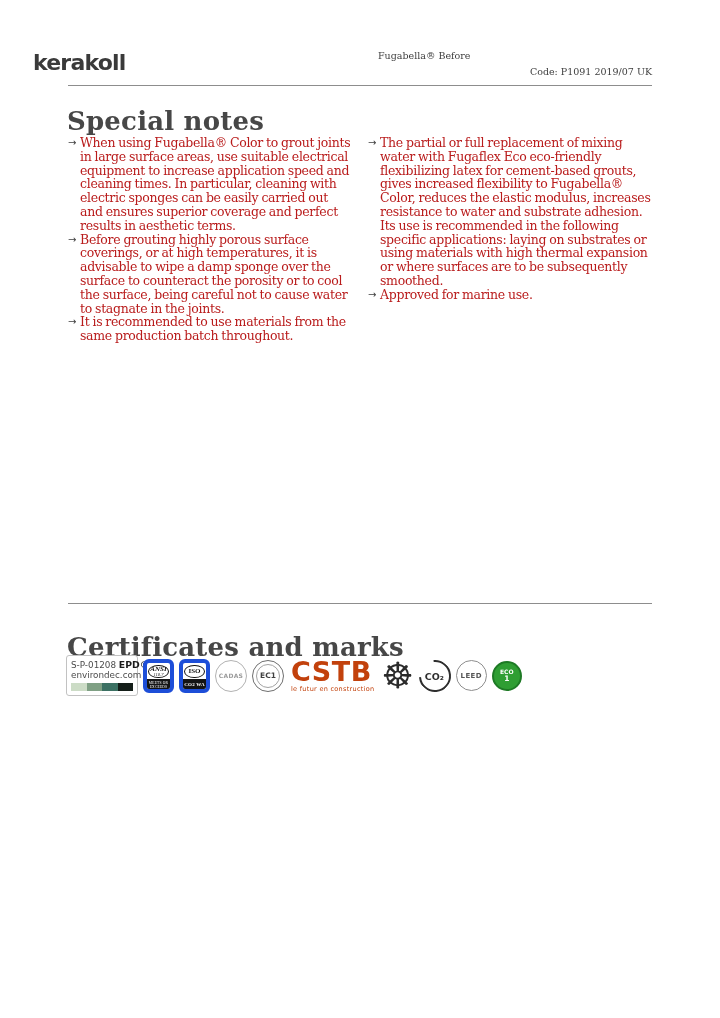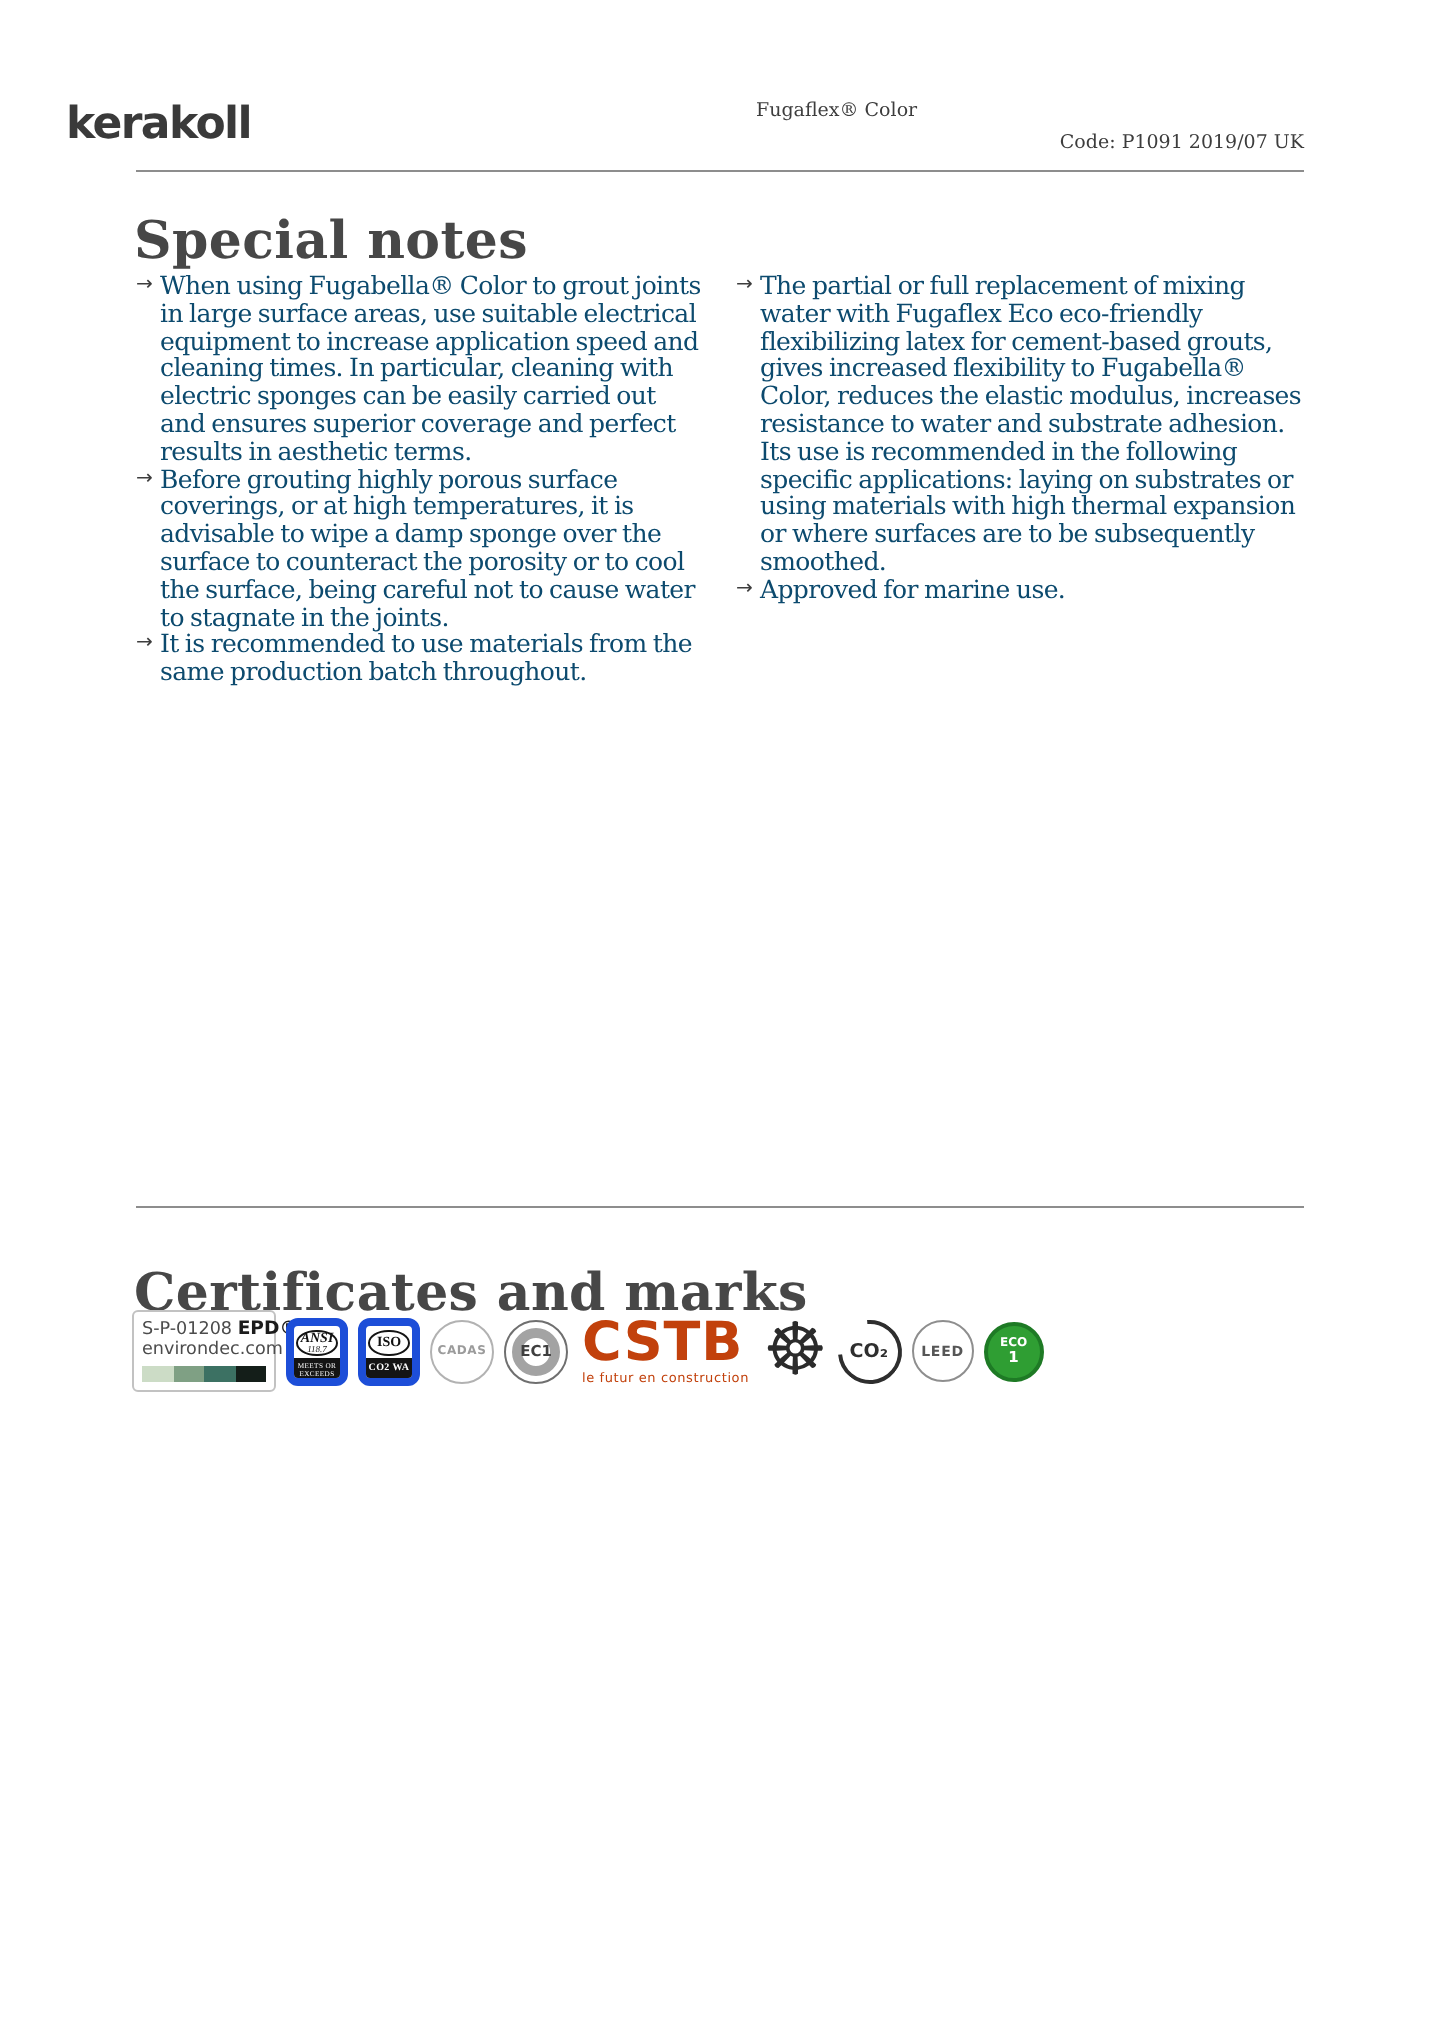--- a/index.html
+++ b/index.html
@@ -38,21 +38,21 @@
     display:flex; gap:16px;
   }
   .col { width:284px; }
   .bullet { display:flex; }
   .arrow {
     flex:none; width:12px; font-family:"DejaVu Sans", sans-serif;
     font-size:10px; color:#3d3d3d; padding-top:1px;
   }
   .note-text {
     font-size:12.5px; line-height:13.8px; letter-spacing:-0.3px;
-    word-spacing:-0.6px; color:#0c4a6e;
+    word-spacing:-0.6px; color:#b91c1c;
   }
   
   .badges {
     position:absolute; left:66px; top:655px; width:590px;
     display:flex; align-items:center; gap:5px;
   }
   
   .epd {
     width:72px; border:1px solid #c2c2c2; border-radius:3px;
     background:#fff; padding:3px 4px 4px;
@@ -83,21 +83,21 @@
   .sq-band.wa { font-size:5px; font-weight:bold; line-height:8px; }
   
   .seal {
     border-radius:50%; display:flex; align-items:center; justify-content:center;
     font-family:"DejaVu Sans", sans-serif; flex:none; background:#fff;
   }
   .seal-cadas { width:32px; height:32px; border:1.5px solid #b2b2b2; }
   .seal-cadas span { font-size:6px; font-weight:bold; color:#9b9b9b; letter-spacing:0.3px; }
   .seal-ec1 { width:32px; height:32px; border:1.5px solid #6f6f6f; }
   .seal-ec1 .inner {
-    width:24px; height:24px; border:5px solid #a3a3a3; border-radius:50%;
+    width:24px; height:24px; border:1px solid #a3a3a3; border-radius:50%;
     display:flex; align-items:center; justify-content:center;
   }
   .seal-ec1 .inner span { font-size:7.5px; font-weight:bold; color:#3f3f3f; }
   .seal-leed { width:31px; height:31px; border:1.5px solid #8e8e8e; }
   .seal-leed span { font-size:7px; font-weight:bold; color:#565656; letter-spacing:0.4px; }
   
   .cstb {
     display:flex; flex-direction:column; flex:none; margin:0 2px;
     font-family:"DejaVu Sans", sans-serif; color:#c2410c; line-height:1;
   }
@@ -126,21 +126,21 @@
     align-items:center; justify-content:center; color:#fff;
     font-family:"DejaVu Sans", sans-serif; line-height:1;
   }
   .eco .t { font-size:6px; font-weight:bold; }
   .eco .n { font-size:7.5px; font-weight:bold; }
 </style>
 </head>
 <body>
 
 <div class="logo">kerakoll</div>
-<div class="hdr-product">Fugaflex® Color</div>
+<div class="hdr-product">Fugabella® Before</div>
 <div class="hdr-code">Code: P1091 2019/07 UK</div>
 <div class="rule rule-1"></div>
 
 <h1 class="sec-title sec-title-1">Special notes</h1>
 
 <div class="columns">
   <div class="col">
     <div class="bullet">
       <span class="arrow">→</span>
       <span class="note-text">When using Fugabella® Color to grout joints in large surface areas, use suitable electrical equipment to increase application speed and cleaning times. In particular, cleaning with electric sponges can be easily carried out and ensures superior coverage and perfect results in aesthetic terms.</span>

